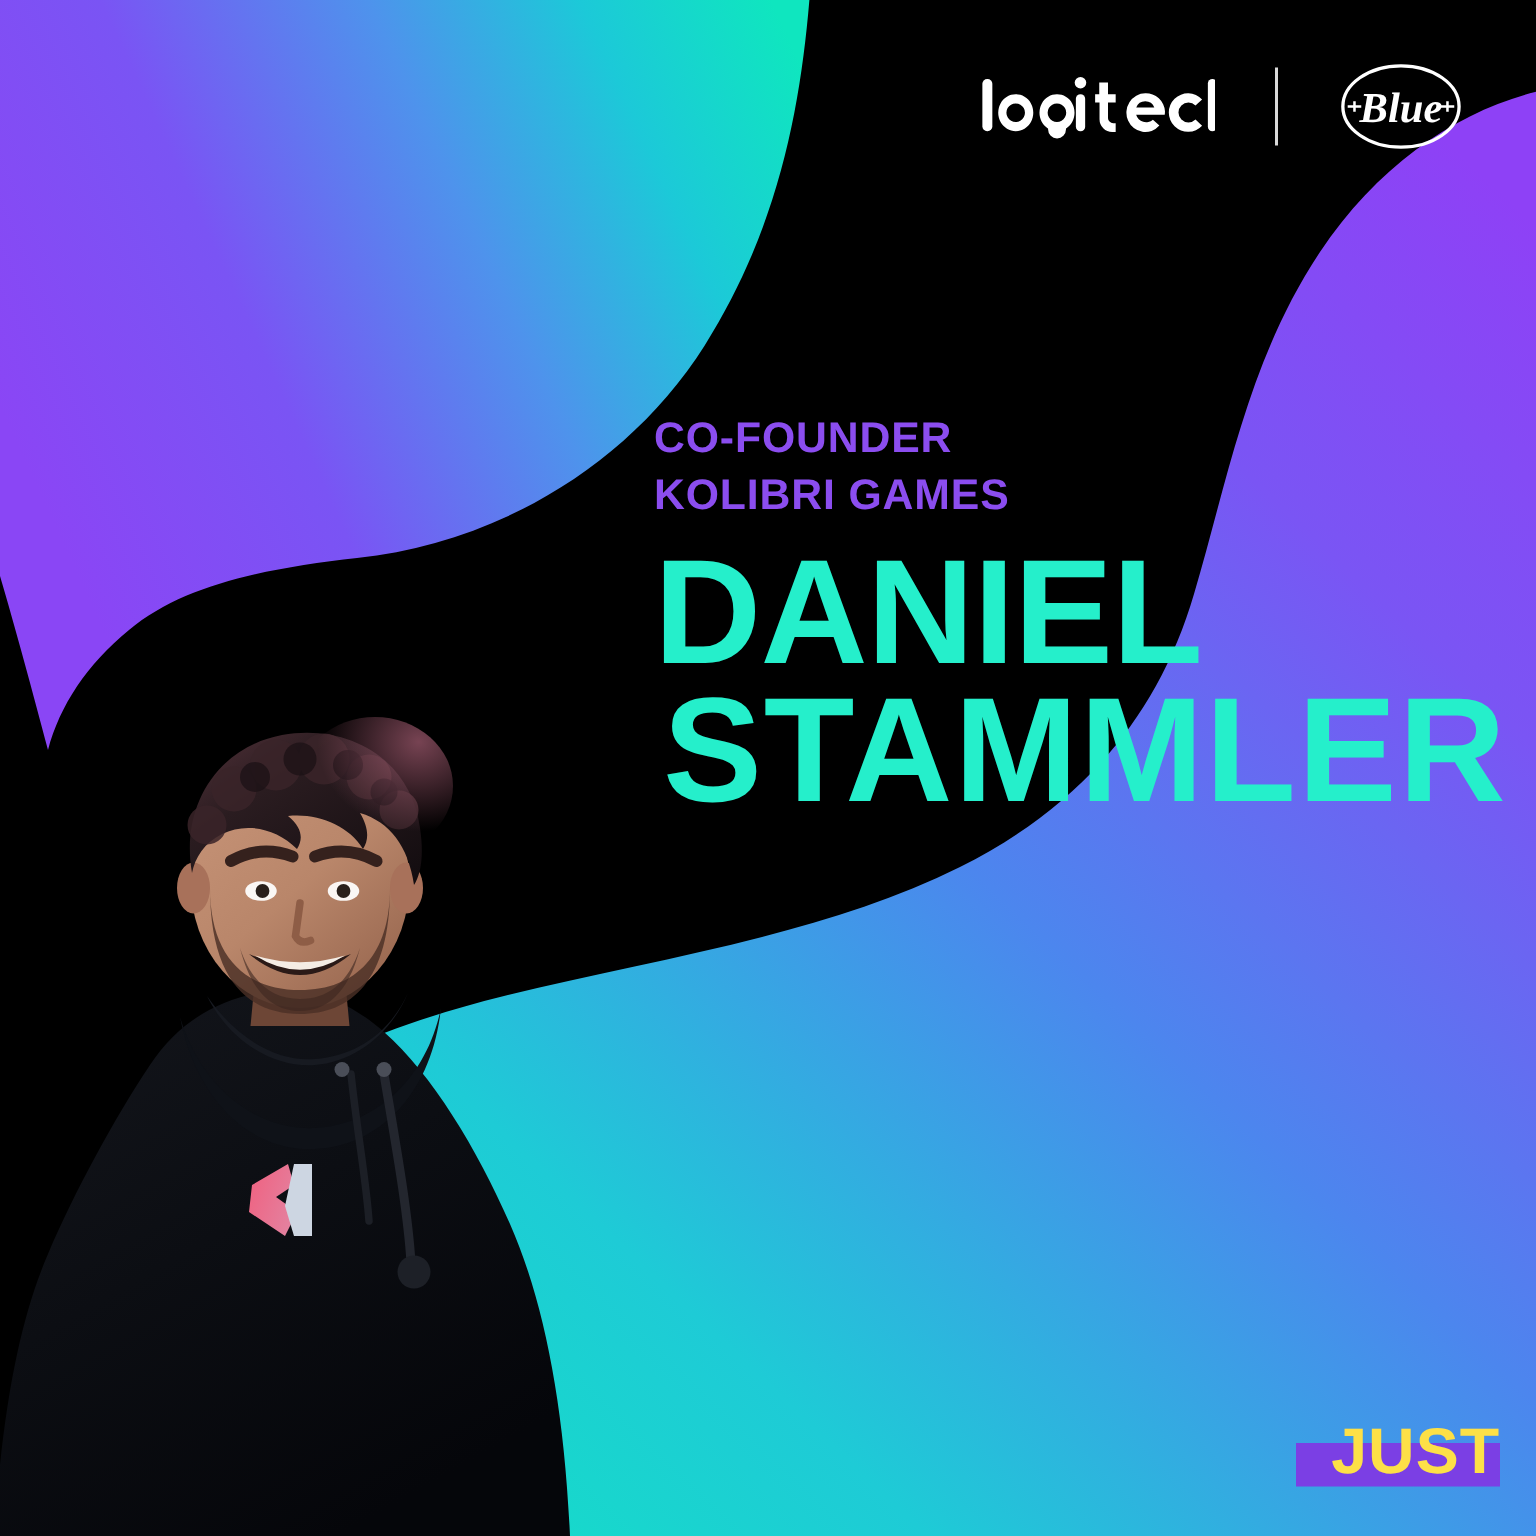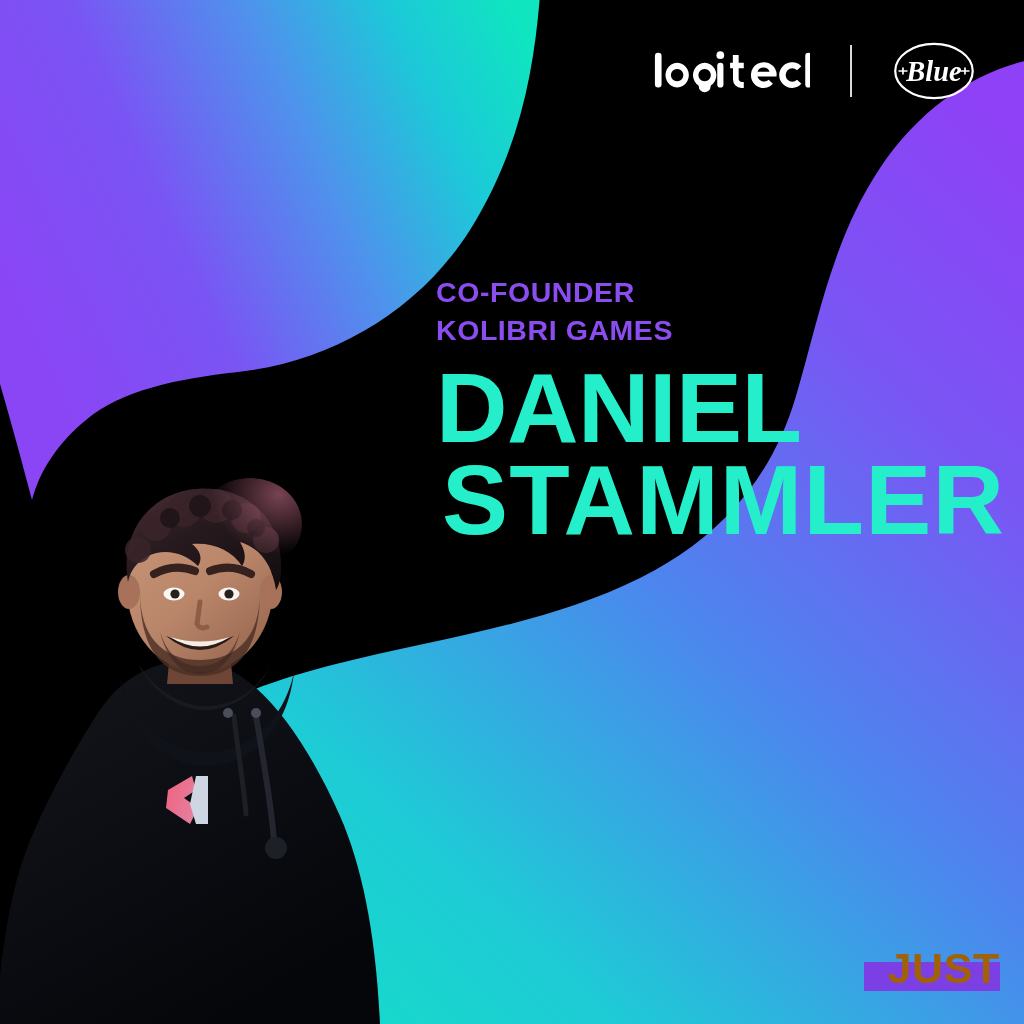--- a/index.html
+++ b/index.html
@@ -112,21 +112,21 @@
     right: 0;
     bottom: 1px;
     height: 29px;
     background: #7B3FE4;
   }
   .badge-bar.just   { width: 136px; }
   .badge-bar.create { width: 168px; }
   .badge-text {
     position: relative;
     display: inline-block;
-    color: #a16207;
+    color: #fde047;
     font-size: 43px;
     font-weight: 700;
     letter-spacing: 0.015em;
     text-transform: uppercase;
     z-index: 2;
   }
 </style>
 </head>
 <body>
 

